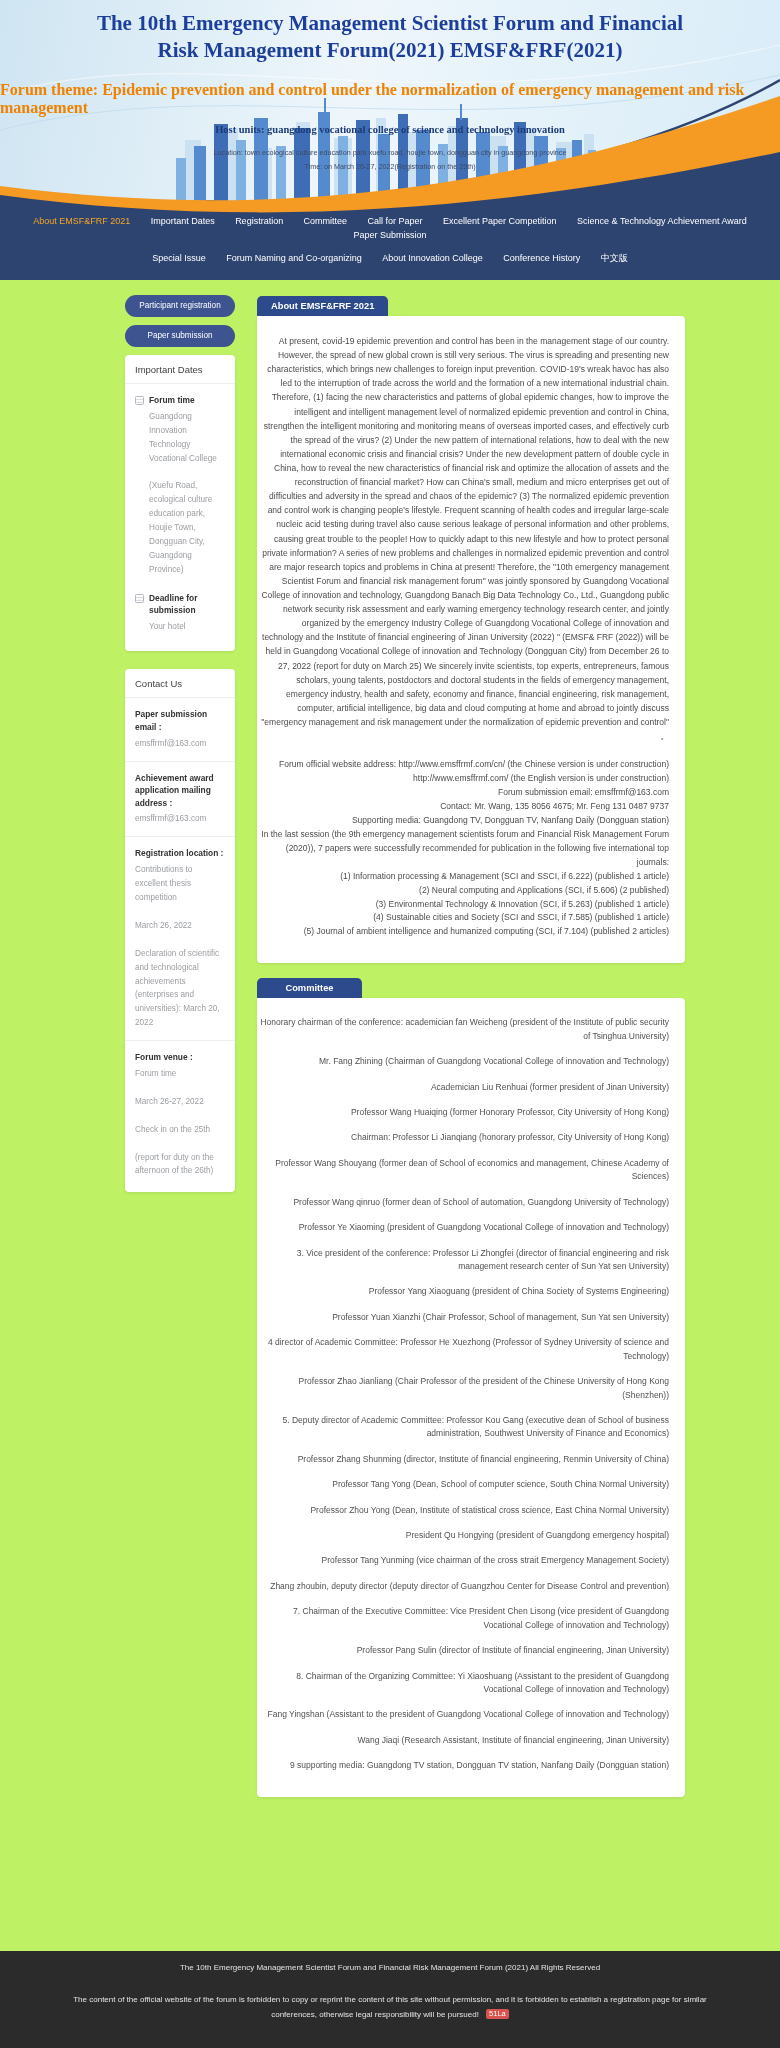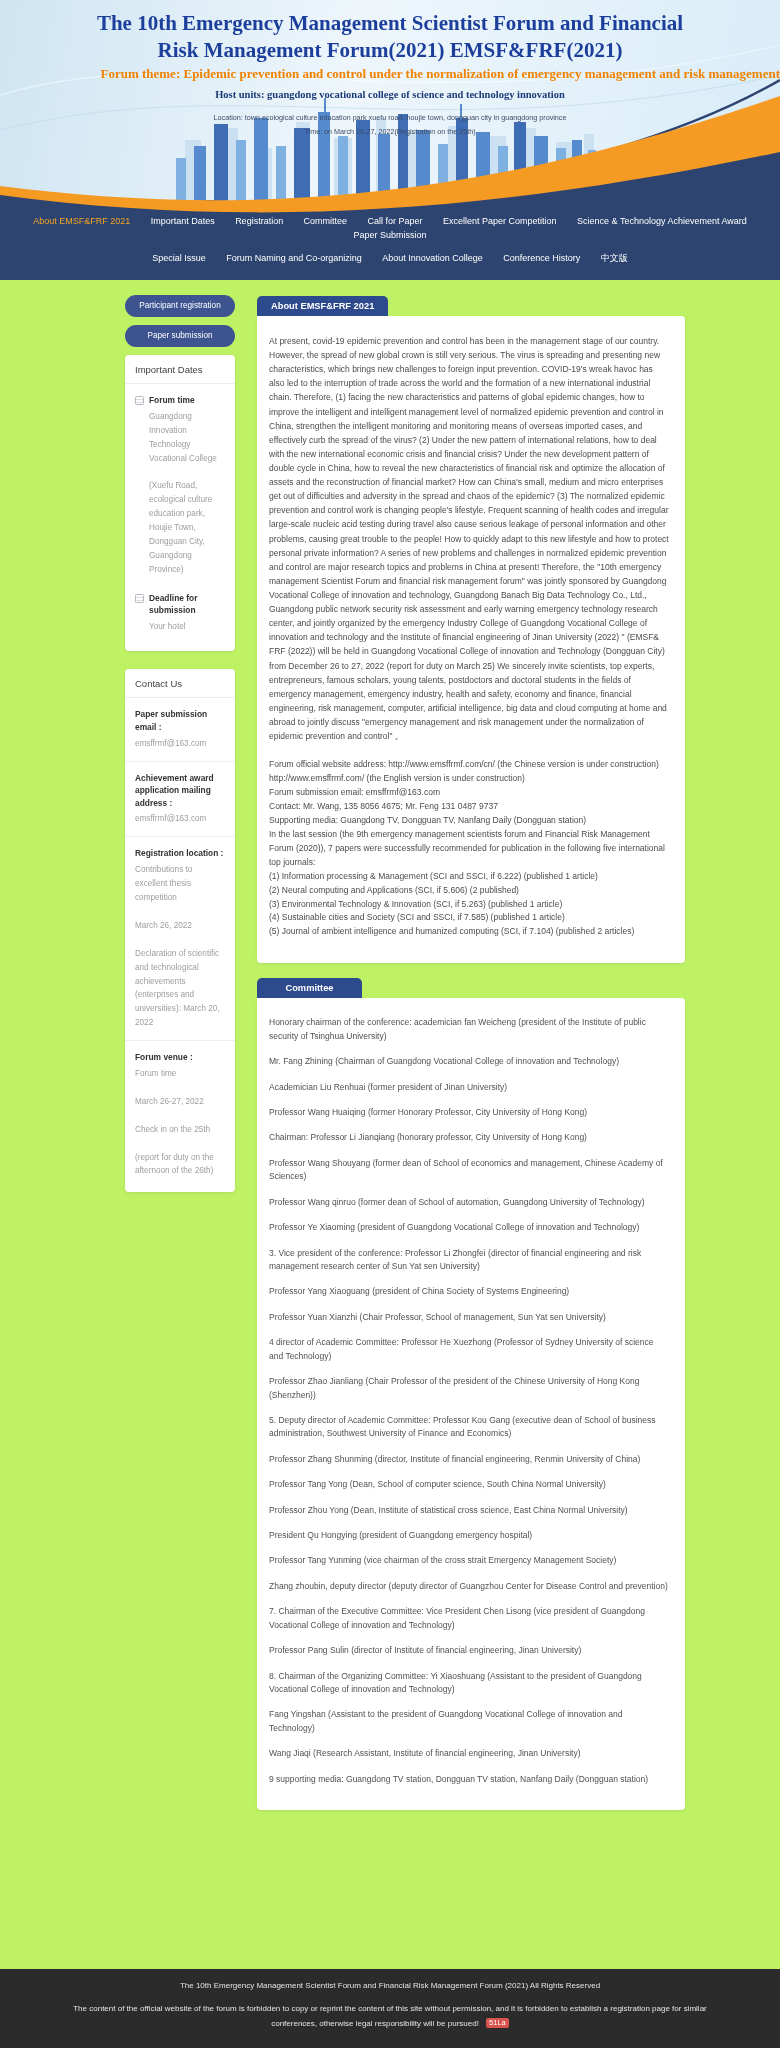--- a/index.html
+++ b/index.html
@@ -15,21 +15,21 @@
     position:relative; height:200px; z-index:2;
     background:linear-gradient(100deg,#cfe5f2 0%,#eef6fb 45%,#d8ecf8 100%);
   }
   .header-art { position:absolute; top:0; left:0; width:780px; height:215px; z-index:2; pointer-events:none; }
   .header-text { position:relative; z-index:3; }
   .h-title {
     margin:10px auto 0; max-width:620px; text-align:center;
     font-family:"Liberation Serif", serif; font-weight:bold;
     font-size:21px; line-height:1.3; color:var(--c-title,#1d3f9c);
   }
-  .h-theme { margin-top:1px; text-align:right; font-family:"Liberation Serif",serif; font-weight:bold; font-size:13px; color:var(--c-theme,#f08200); }
+  .h-theme { margin-top:16px; text-align:left; font-family:"Liberation Serif",serif; font-weight:bold; font-size:16px; color:var(--c-theme,#f08200); }
   .h-host  { margin-top:7px; text-align:center; font-family:Liberation Serif, serif; font-weight:bold; font-size:10.5px; color:#1b3a78; }
   .h-loc   { margin-top:13px; text-align:center; font-size:7.2px; color:#3d4a66; }
   .h-time  { margin-top:5px;  text-align:center; font-size:7.2px; color:#3d4a66; }
   
   .nav {
     position:relative; z-index:1; background:var(--c-navy,#2e4470);
     padding:13px 0 16px; text-align:center;
   }
   .nav-row { line-height:11px; }
   .nav-row + .nav-row { margin-top:9px; }
@@ -67,33 +67,34 @@
   
   .panel { margin-bottom:14px; }
   .tab {
     display:inline-block; min-width:105px; height:20px; line-height:20px; padding:0 14px;
     background:var(--c-tab,#2c4a8c); color:#fff; font-size:9.3px; font-weight:bold;
     text-align:center; border-radius:5px 5px 0 0;
   }
   .panel-body {
     background:#fff; border-radius:0 4px 4px 4px;
     box-shadow:0 1px 3px rgba(20,30,60,.10);
-    padding:18px 16px 24px 12px;
+    padding:18px 16px 24px 2px;
+    text-align:right;
   }
   .about-paragraph { font-size:8.5px; color:#4c4c4c; line-height:1.66; margin-bottom:15px; }
   .detail-line { font-size:8.5px; color:#4c4c4c; line-height:1.64; }
   .journal-line { font-size:8.5px; color:#4c4c4c; line-height:1.64; }
   .member { font-size:8.5px; color:#515151; line-height:1.58; margin-bottom:12px; }
   .member:last-child { margin-bottom:0; }
   
   .footer {
     background:var(--c-footer,#2b2b2b); color:#e3e3e3; text-align:center;
     padding:9px 20px 10px; font-size:8px; line-height:1.9;
   }
-  .footer-line2 { max-width:640px; margin:7px auto; }
+  .footer-line2 { max-width:640px; margin:16px auto; }
   .stat-badge {
     display:inline-block; background:var(--c-badge,#d9534f); color:#fff;
     font-size:7.5px; line-height:10px; padding:0 3px; border-radius:2px;
     margin-left:5px; vertical-align:1px; cursor:pointer;
   }
 </style>
 </head>
 <body>
 
 <div class="header">

